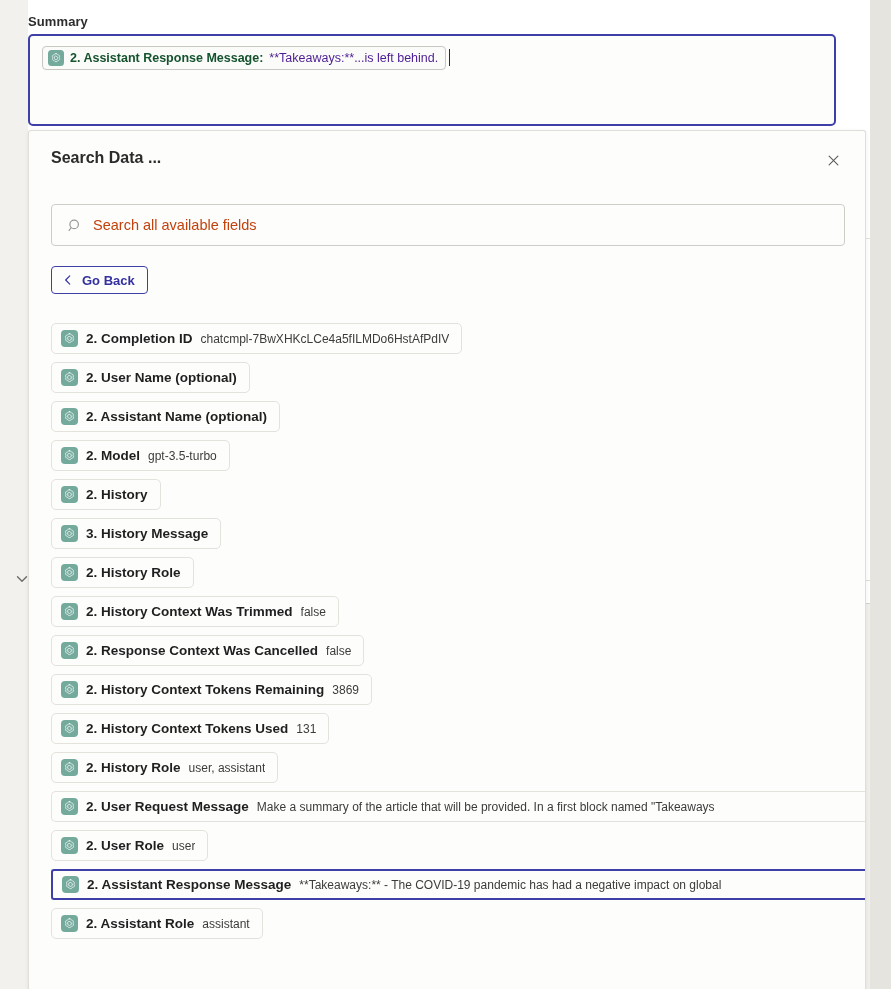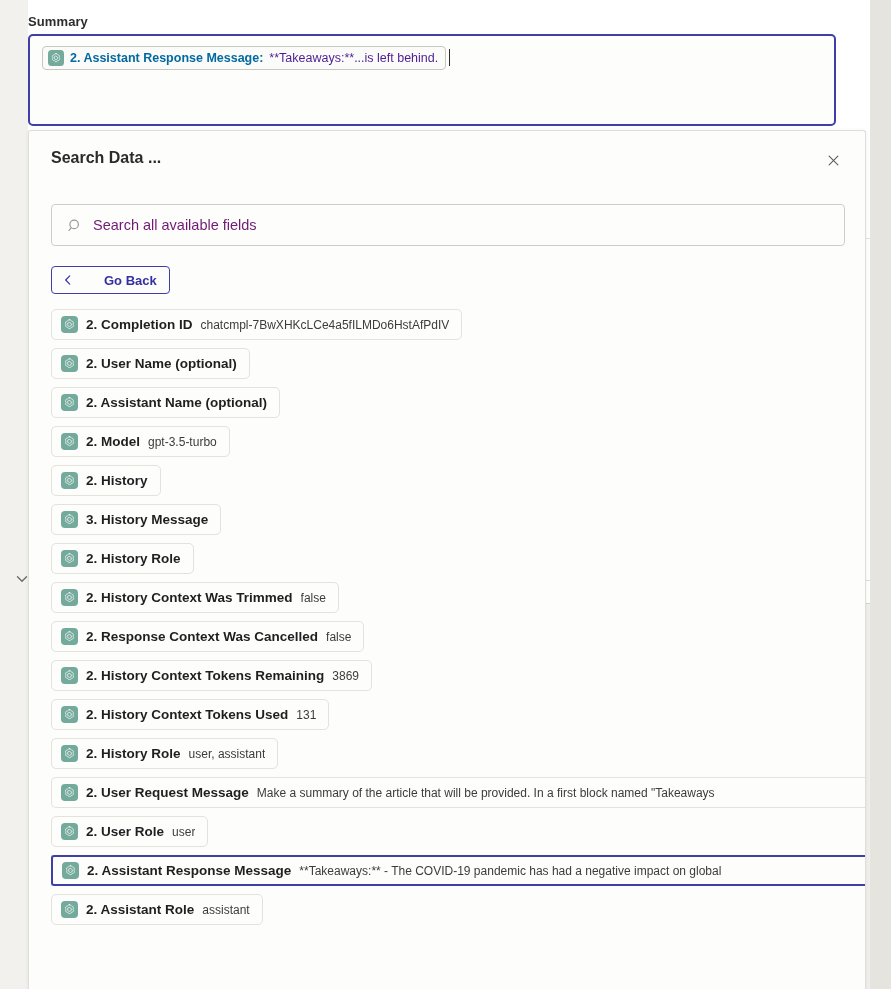--- a/index.html
+++ b/index.html
@@ -71,21 +71,21 @@
   }
   .chip {
     display: inline-flex; align-items: center; gap: 6px;
     border: 1px solid #c9c7c2; border-radius: 4px;
     background: #fbfbfa;
     padding: 3px 7px 3px 5px;
     max-width: 470px;
     vertical-align: middle;
   }
   .chip-label {
-    font-size: 12.5px; font-weight: bold; color: #0369a1; white-space: nowrap;
+    font-size: 12.5px; font-weight: bold; color: #14532d; white-space: nowrap;
   }
   .chip-preview {
     font-size: 12.5px; color: #4c1d95; white-space: nowrap;
     overflow: hidden; text-overflow: ellipsis;
   }
   .caret {
     display: inline-block; width: 1px; height: 17px;
     background: #2b2b2b; vertical-align: middle; margin-left: 3px;
     position: relative; top: -1px;
   }
@@ -124,37 +124,37 @@
   }
   .search-wrap {
     position: absolute; left: 22px; top: 73px;
     width: 794px; height: 42px;
     border: 1px solid #cfcdc8; border-radius: 4px;
     background: #fdfdfc;
     display: flex; align-items: center; padding: 0 14px; gap: 10px;
   }
   .search-icon { color: #9a9894; display: flex; flex: 0 0 auto; }
   .search-placeholder {
-    font-size: 14.5px; color: #701a75;
+    font-size: 14.5px; color: #c2410c;
   }
   .go-back {
     position: absolute; left: 22px; top: 135px;
     height: 28px;
     border: 1px solid #3f3fa8; border-radius: 4px;
     background: #fdfdfc;
     display: inline-flex; align-items: center; gap: 7px;
     padding: 0 12px 0 9px;
     cursor: pointer;
   }
   .go-back-chev { color: #3430a0; display: flex; }
-  .go-back-label { font-size: 13px; font-weight: bold; color: #3430a0; margin-left: 22px; }
+  .go-back-label { font-size: 13px; font-weight: bold; color: #3430a0; }
 
   
   .field-list {
-    position: absolute; left: 0; top: 174px; width: 838px; bottom: 0;
+    position: absolute; left: 0; top: 188px; width: 838px; bottom: 0;
   }
   .field-row {
     position: relative;
     height: 39px;
     display: flex; align-items: center;
     padding: 0 0 0 22px;
   }
   .field-pill {
     display: inline-flex; align-items: center; gap: 8px;
     height: 31px;

